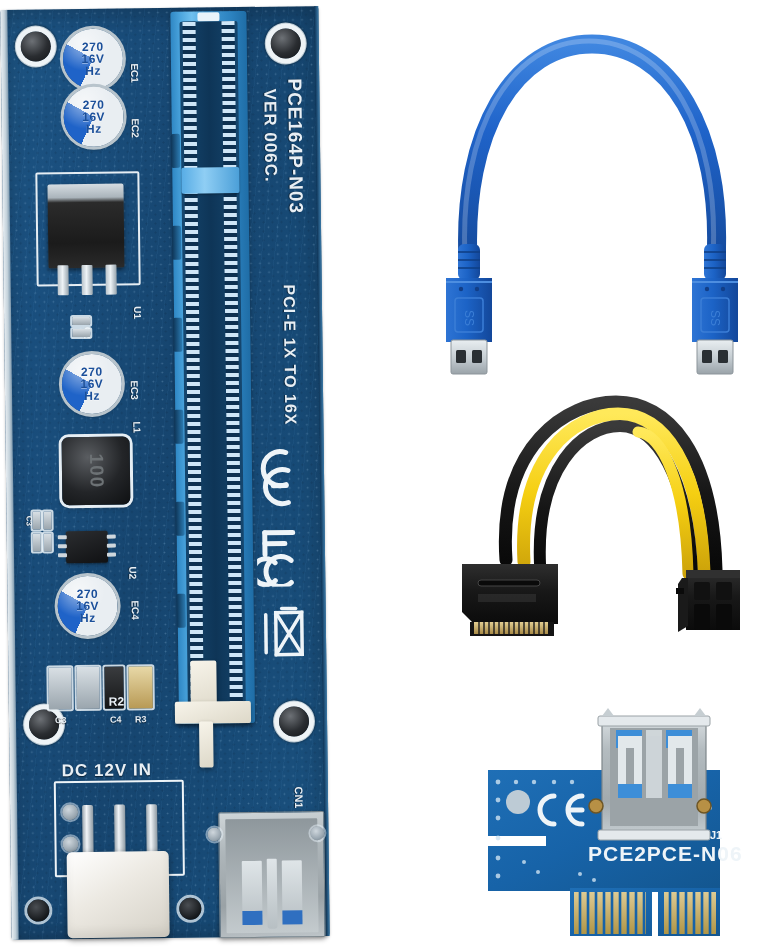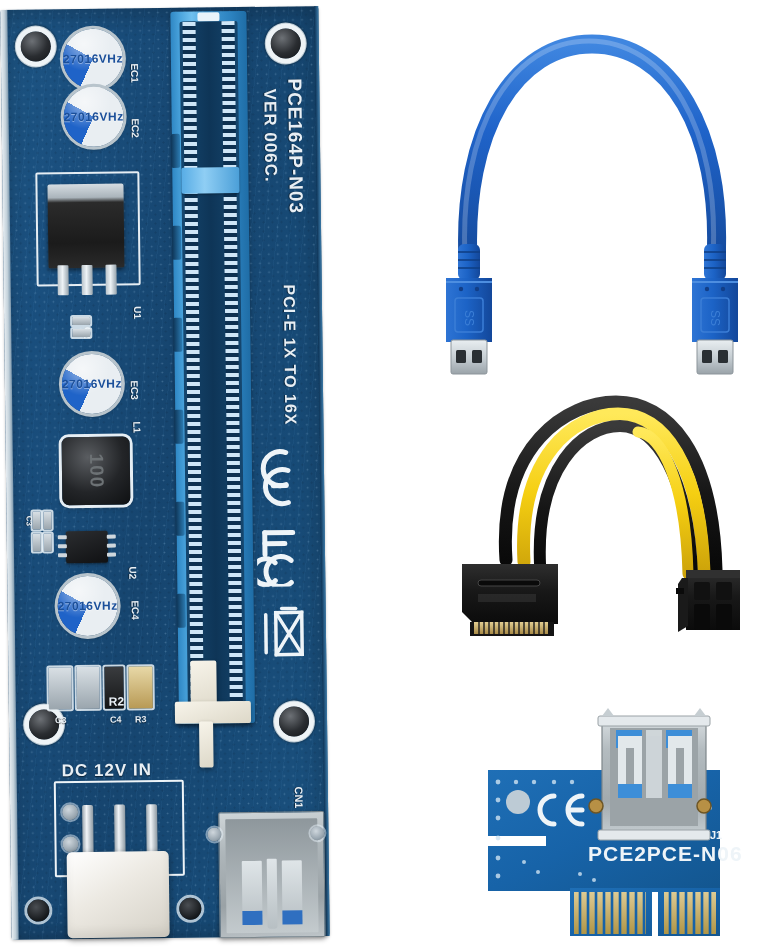--- a/index.html
+++ b/index.html
@@ -37,21 +37,21 @@
   .blkhole{position:absolute;border-radius:50%;
         background:radial-gradient(circle at 40% 34%,#4a4e53,#15181b 70%);
         box-shadow:0 0 0 3px rgba(225,236,243,.75);}
 
   
   .ecap{position:absolute;border-radius:50%;
      background:
       radial-gradient(circle at 35% 25%,rgba(255,255,255,.55),transparent 45%),
       conic-gradient(from 205deg,#1f63c8 0deg 95deg,#e9eef2 95deg 360deg);
      box-shadow:0 0 0 3px #b8c4cc, 0 2px 4px rgba(0,0,0,.45);
-     display:flex;flex-direction:row;align-items:center;justify-content:center;
+     display:flex;flex-direction:column;align-items:center;justify-content:center;
      color:#1b4f9a;font-weight:bold;letter-spacing:.5px;line-height:1.02;
      text-shadow:0 1px 0 rgba(255,255,255,.4);}
   .ecap span{display:block;}
 
   .silk{position:absolute;color:#e8eff5;font-weight:bold;
         text-shadow:0 1px 1px rgba(0,0,0,.55);white-space:nowrap;}
   .silk-vert{writing-mode:vertical-rl;}
 
   
   .mosfet{position:absolute;background:linear-gradient(180deg,#d6dde2 0%,#aab4bb 16%,#2b2b2b 22%,#1b1b1b 70%,#2a2a2a 100%);

